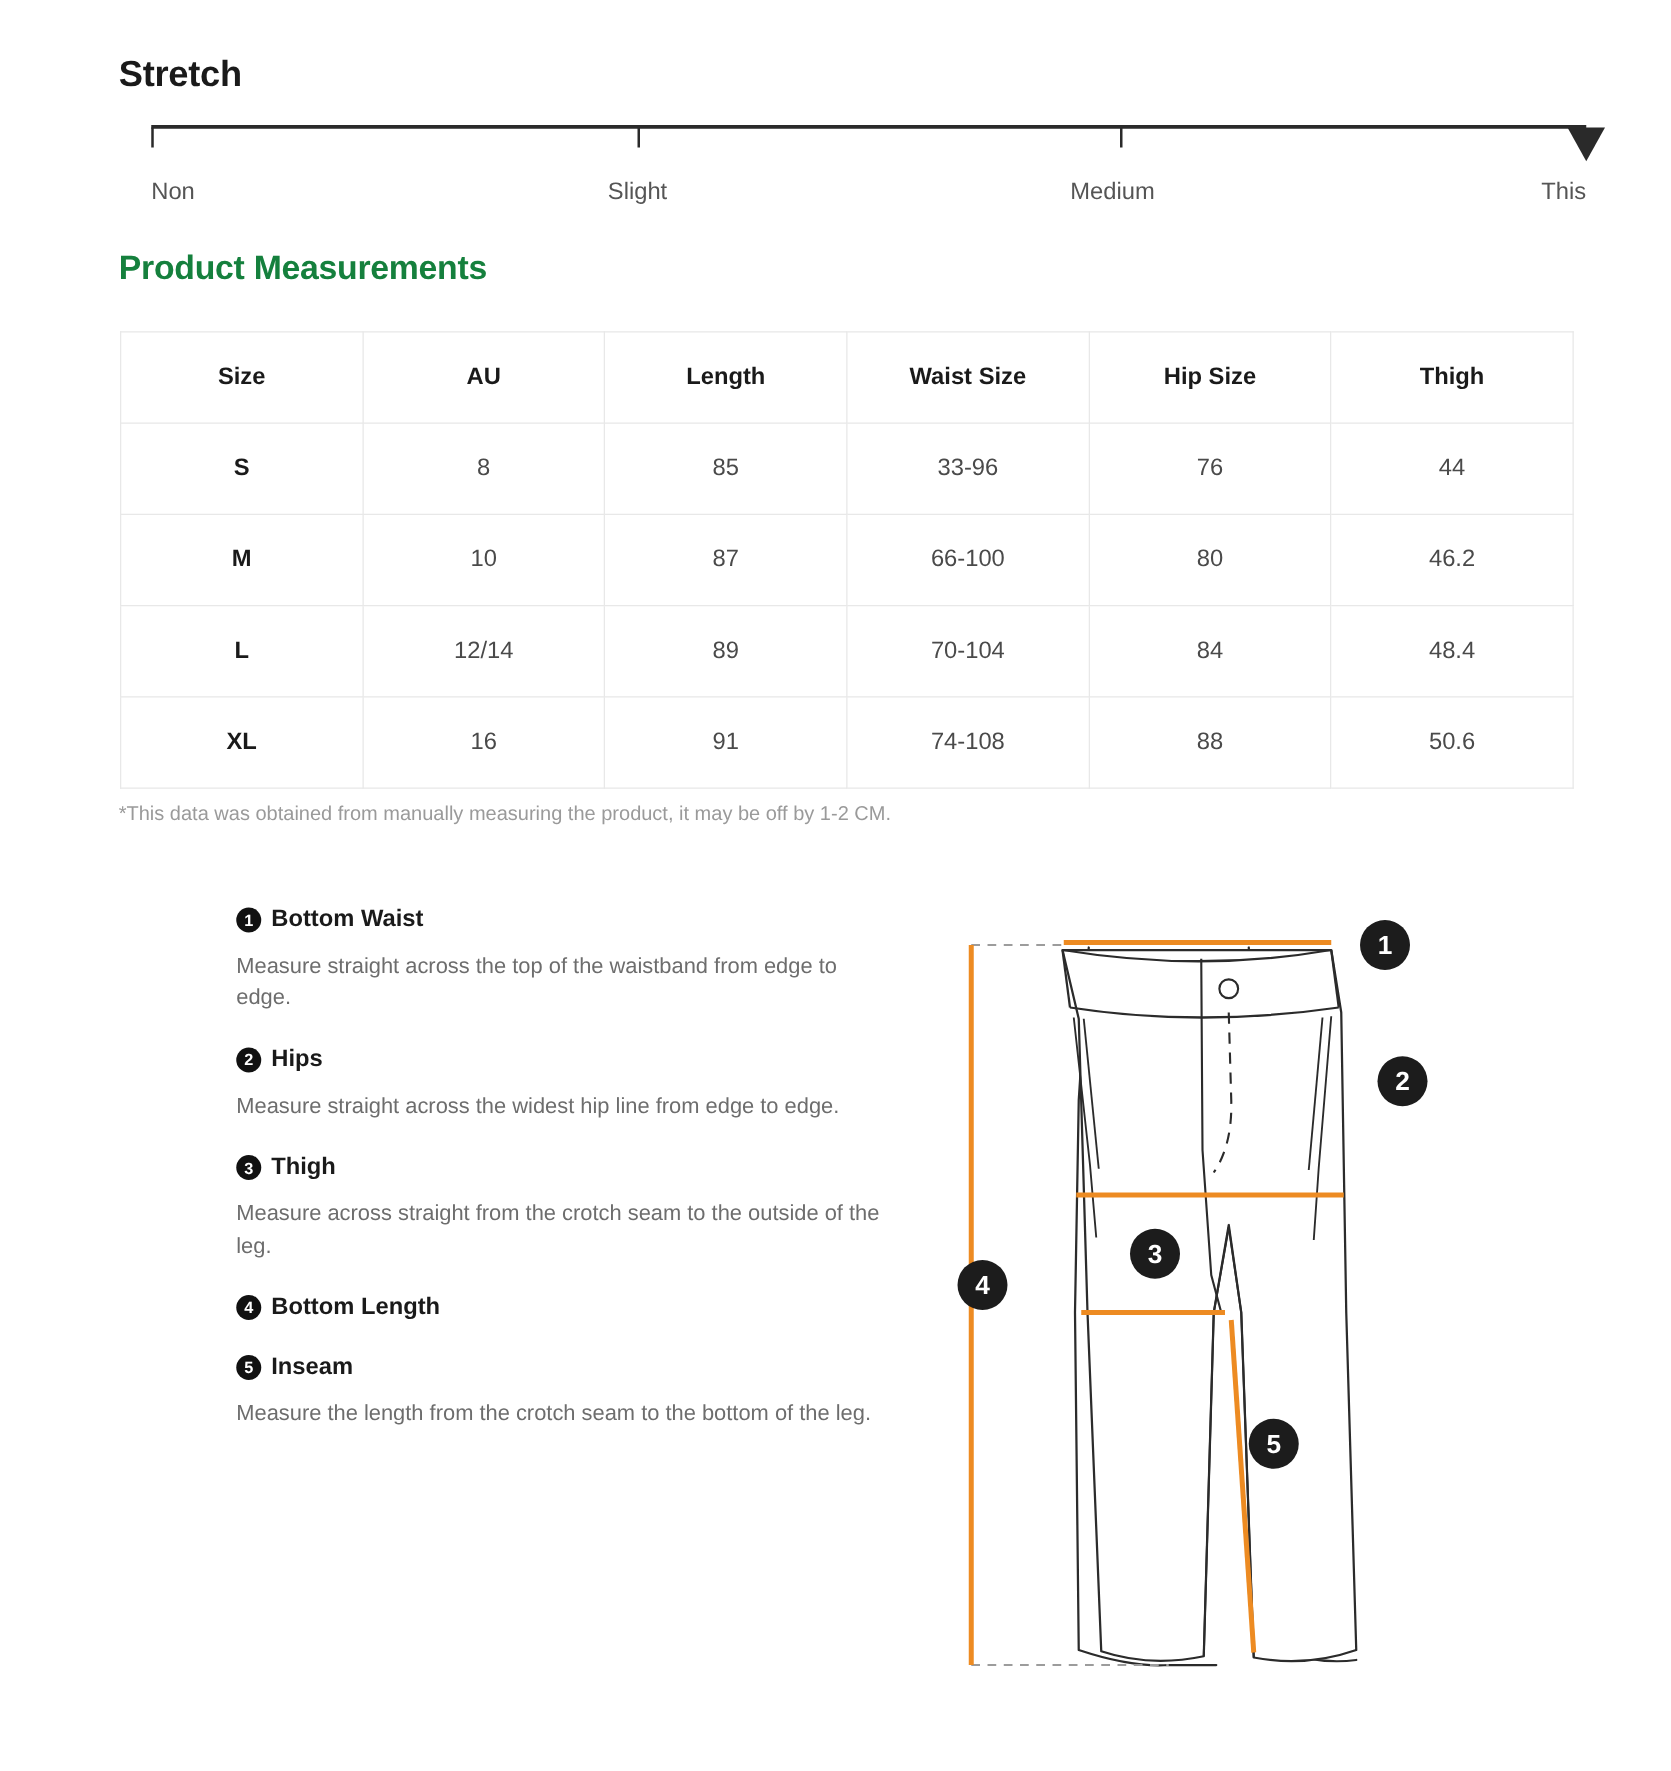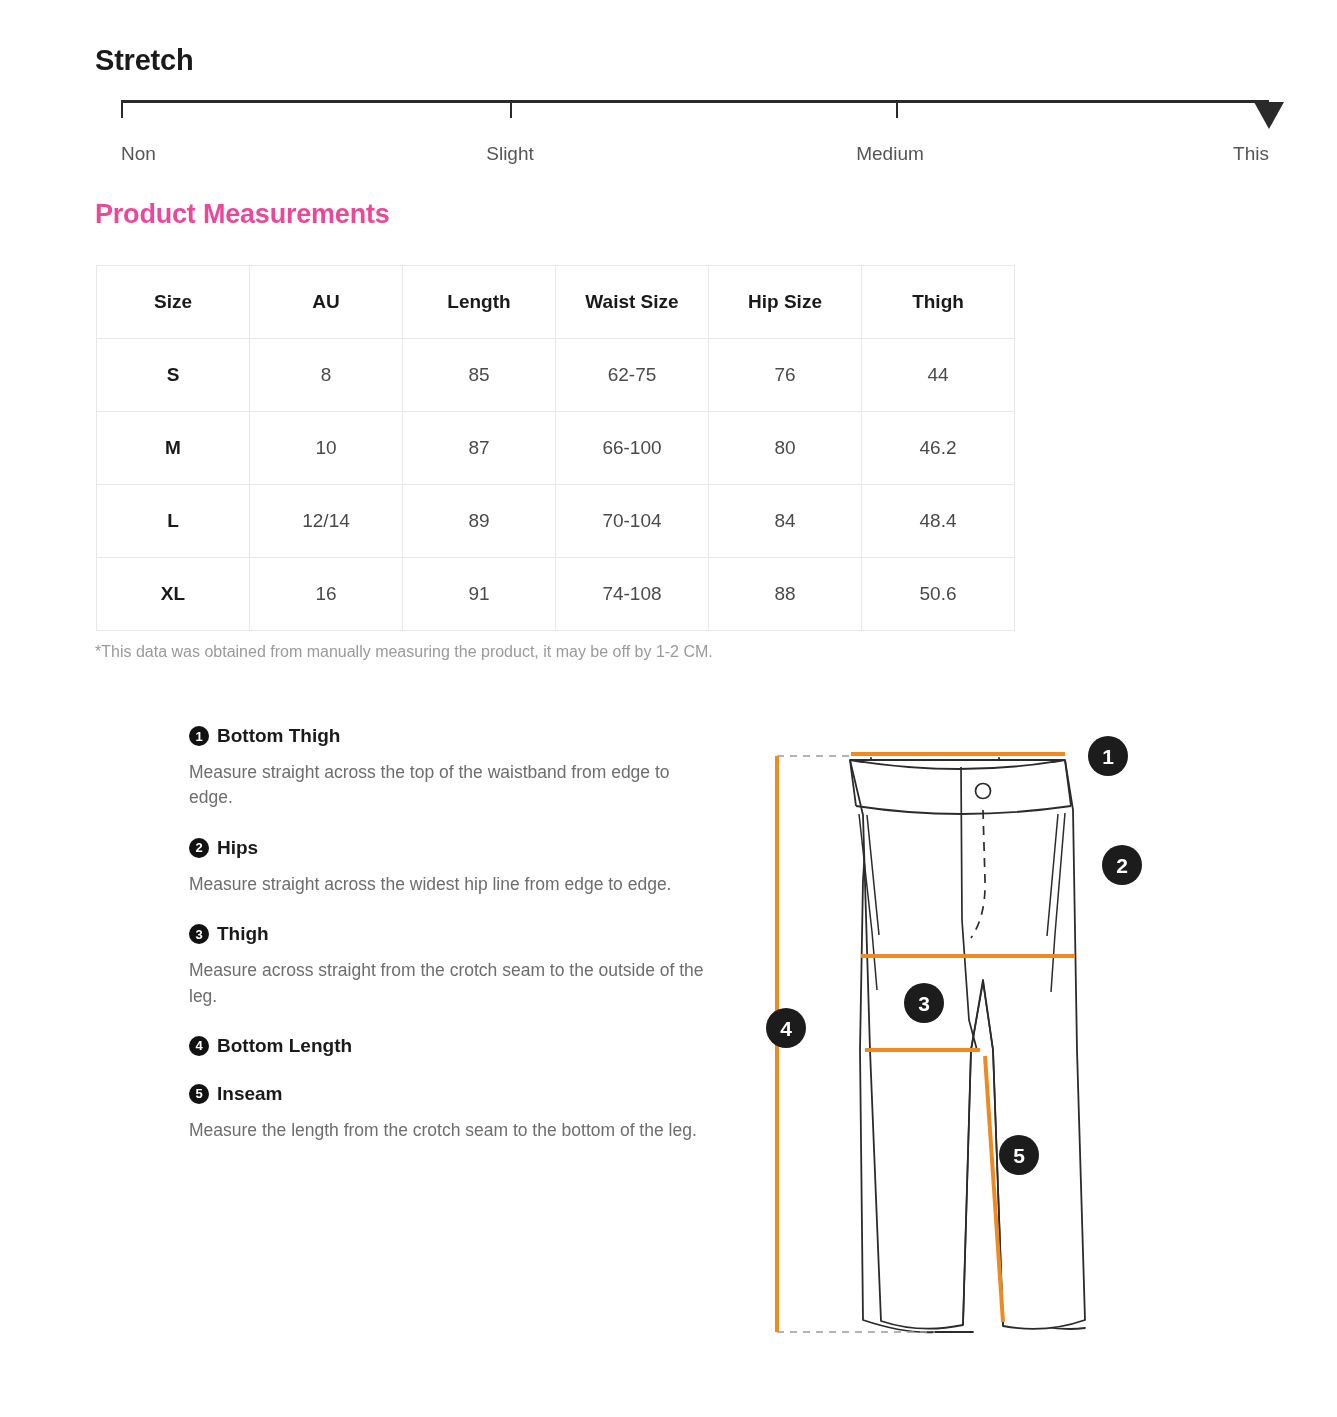--- a/index.html
+++ b/index.html
@@ -79,28 +79,28 @@
   .scale-label.l2 { left: 769px; transform: translateX(-50%); }
   .scale-label.l3 { left: 1148px; transform: translateX(-100%); }
 
   
   .section-title {
     position: absolute;
     left: 95px;
     top: 199px;
     font-size: 27px;
     font-weight: bold;
-    color: #ec4899;
+    color: #15803d;
     letter-spacing: -0.2px;
   }
   table.meas {
     position: absolute;
     left: 96px;
     top: 265px;
-    width: 919px;
+    width: 1163px;
     border-collapse: collapse;
     table-layout: fixed;
   }
   table.meas th, table.meas td {
     border: 1px solid #e8e8e8;
     height: 70px;
     text-align: center;
     vertical-align: middle;
     font-size: 19px;
   }
@@ -217,21 +217,21 @@
         <th>Waist Size</th>
         <th>Hip Size</th>
         <th>Thigh</th>
       </tr>
     </thead>
     <tbody>
       <tr>
         <td class="size-cell">S</td>
         <td>8</td>
         <td>85</td>
-        <td>62-75</td>
+        <td>33-96</td>
         <td>76</td>
         <td>44</td>
       </tr>
       <tr>
         <td class="size-cell">M</td>
         <td>10</td>
         <td>87</td>
         <td>66-100</td>
         <td>80</td>
         <td>46.2</td>
@@ -255,21 +255,21 @@
     </tbody>
   </table>
 
   <div class="footnote">*This data was obtained from manually measuring the product, it may be off by 1-2 CM.</div>
 
   <div class="howto">
 
     <div class="howto-item">
       <div class="howto-head">
         <span class="badge-sm">1</span>
-        <span class="howto-label">Bottom Thigh</span>
+        <span class="howto-label">Bottom Waist</span>
       </div>
       <div class="howto-desc">Measure straight across the top of the waistband from edge to edge.</div>
     </div>
 
     <div class="howto-item">
       <div class="howto-head">
         <span class="badge-sm">2</span>
         <span class="howto-label">Hips</span>
       </div>
       <div class="howto-desc">Measure straight across the widest hip line from edge to edge.</div>

